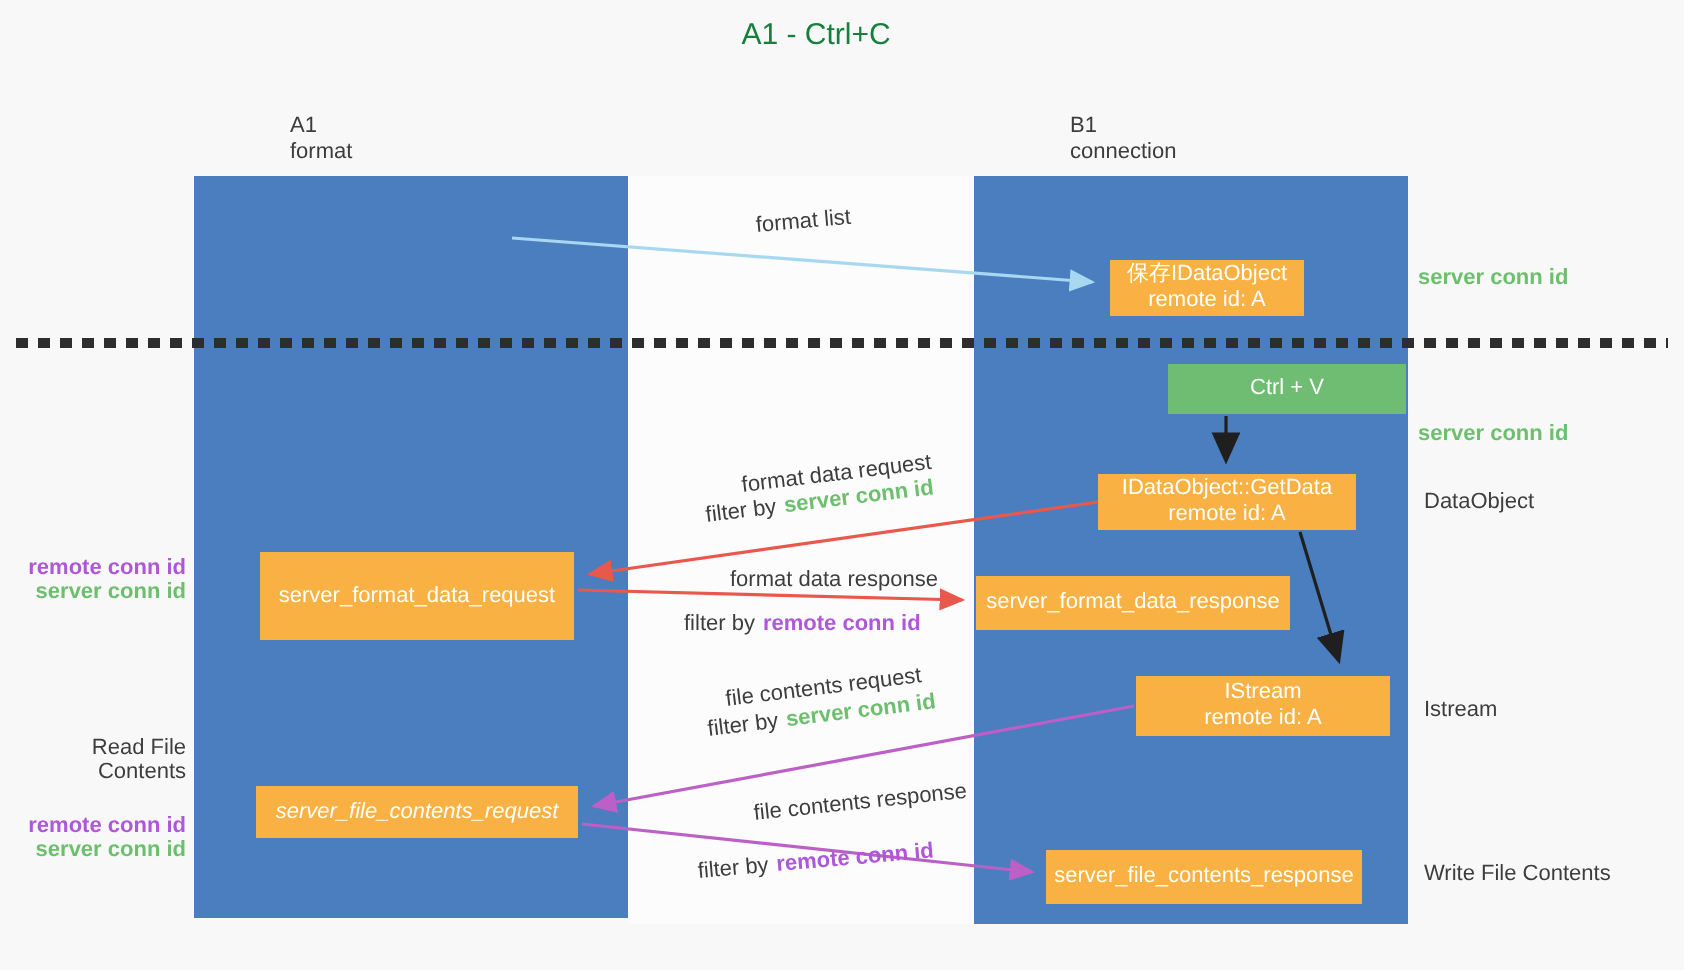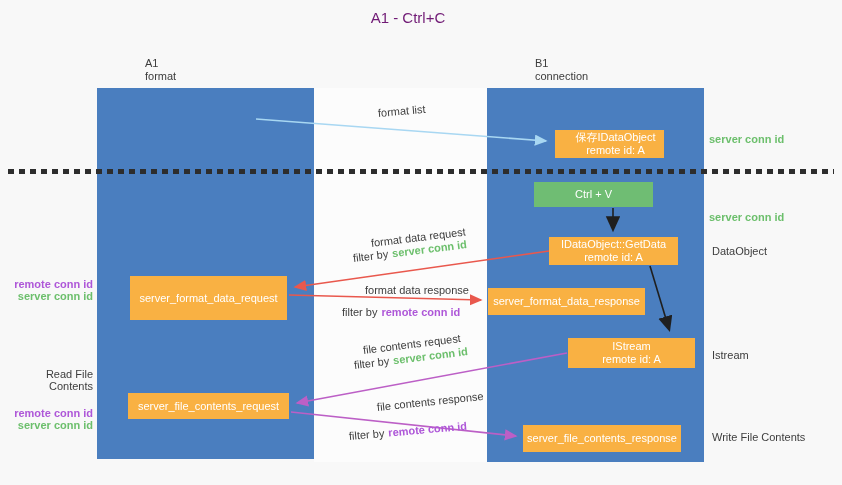--- a/index.html
+++ b/index.html
@@ -8,46 +8,46 @@
     background:#f8f8f8;
     font-family:"Liberation Sans",sans-serif;
     color:var(--text-dark,#3d3d3d);
   }
   .mid-strip{position:absolute;left:314px;top:88px;width:173px;height:374px;background:#fcfcfc;}
   .lane{position:absolute;background:var(--lane-blue,#4a7ebf);}
   .lane-a1{left:97px;top:88px;width:217px;height:371px;}
   .lane-b1{left:487px;top:88px;width:217px;height:374px;}
   .title{
     position:absolute;left:318px;top:8px;width:180px;text-align:center;
-    font-size:15px;line-height:19px;color:#701a75;
+    font-size:15px;line-height:19px;color:#15803d;
   }
   .lane-header{
     position:absolute;top:57px;width:120px;text-align:left;
     font-size:11px;line-height:13px;color:#3c3c3c;
   }
   .hdr-a1{left:145px;}
   .hdr-b1{left:535px;}
   .dotted-line{
     position:absolute;left:8px;top:169px;width:826px;height:5px;
     background:repeating-linear-gradient(90deg,#2d2d2d 0 6px,transparent 6px 11px);
   }
   .node{
     position:absolute;display:flex;flex-direction:column;align-items:center;justify-content:center;
     color:#fff;font-size:11px;line-height:13px;text-align:center;white-space:nowrap;
   }
   .node.green{background:var(--node-green,#6fbd73);}
   .node.orange{background:var(--node-orange,#f9b143);}
   .n-ctrl-c{left:137px;top:104px;width:118px;height:27px;}
-  .n-save-ido{left:555px;top:130px;width:97px;height:28px;padding-left:12px;}
-  .n-ctrl-v{left:534px;top:182px;width:119px;height:25px;}
+  .n-save-ido{left:555px;top:130px;width:97px;height:28px;}
+  .n-ctrl-v{left:584px;top:182px;width:119px;height:25px;}
   .n-getdata{left:549px;top:237px;width:129px;height:28px;}
   .n-fmt-req{left:130px;top:276px;width:157px;height:44px;}
   .n-fmt-resp{left:488px;top:288px;width:157px;height:27px;}
   .n-istream{left:568px;top:338px;width:127px;height:30px;}
-  .n-file-req{left:128px;top:393px;width:161px;height:26px;}
+  .n-file-req{left:128px;top:393px;width:161px;height:26px;font-style:italic;}
   .n-file-resp{left:523px;top:425px;width:158px;height:27px;}
   .lbl{
     position:absolute;font-size:11px;line-height:13px;color:var(--text-dark,#3d3d3d);
     white-space:nowrap;transform-origin:left center;
   }
   .lbl .cid{font-weight:bold;margin-left:4px;}
   .green-t{color:var(--green-text,#6cbf6c);font-weight:bold;}
   .purple-t{color:var(--purple-text,#ae57d8);font-weight:bold;}
   .side-left{position:absolute;left:0;width:93px;text-align:right;font-size:11px;line-height:12px;}
   .side-right{position:absolute;left:709px;font-size:11px;line-height:13px;white-space:nowrap;}

